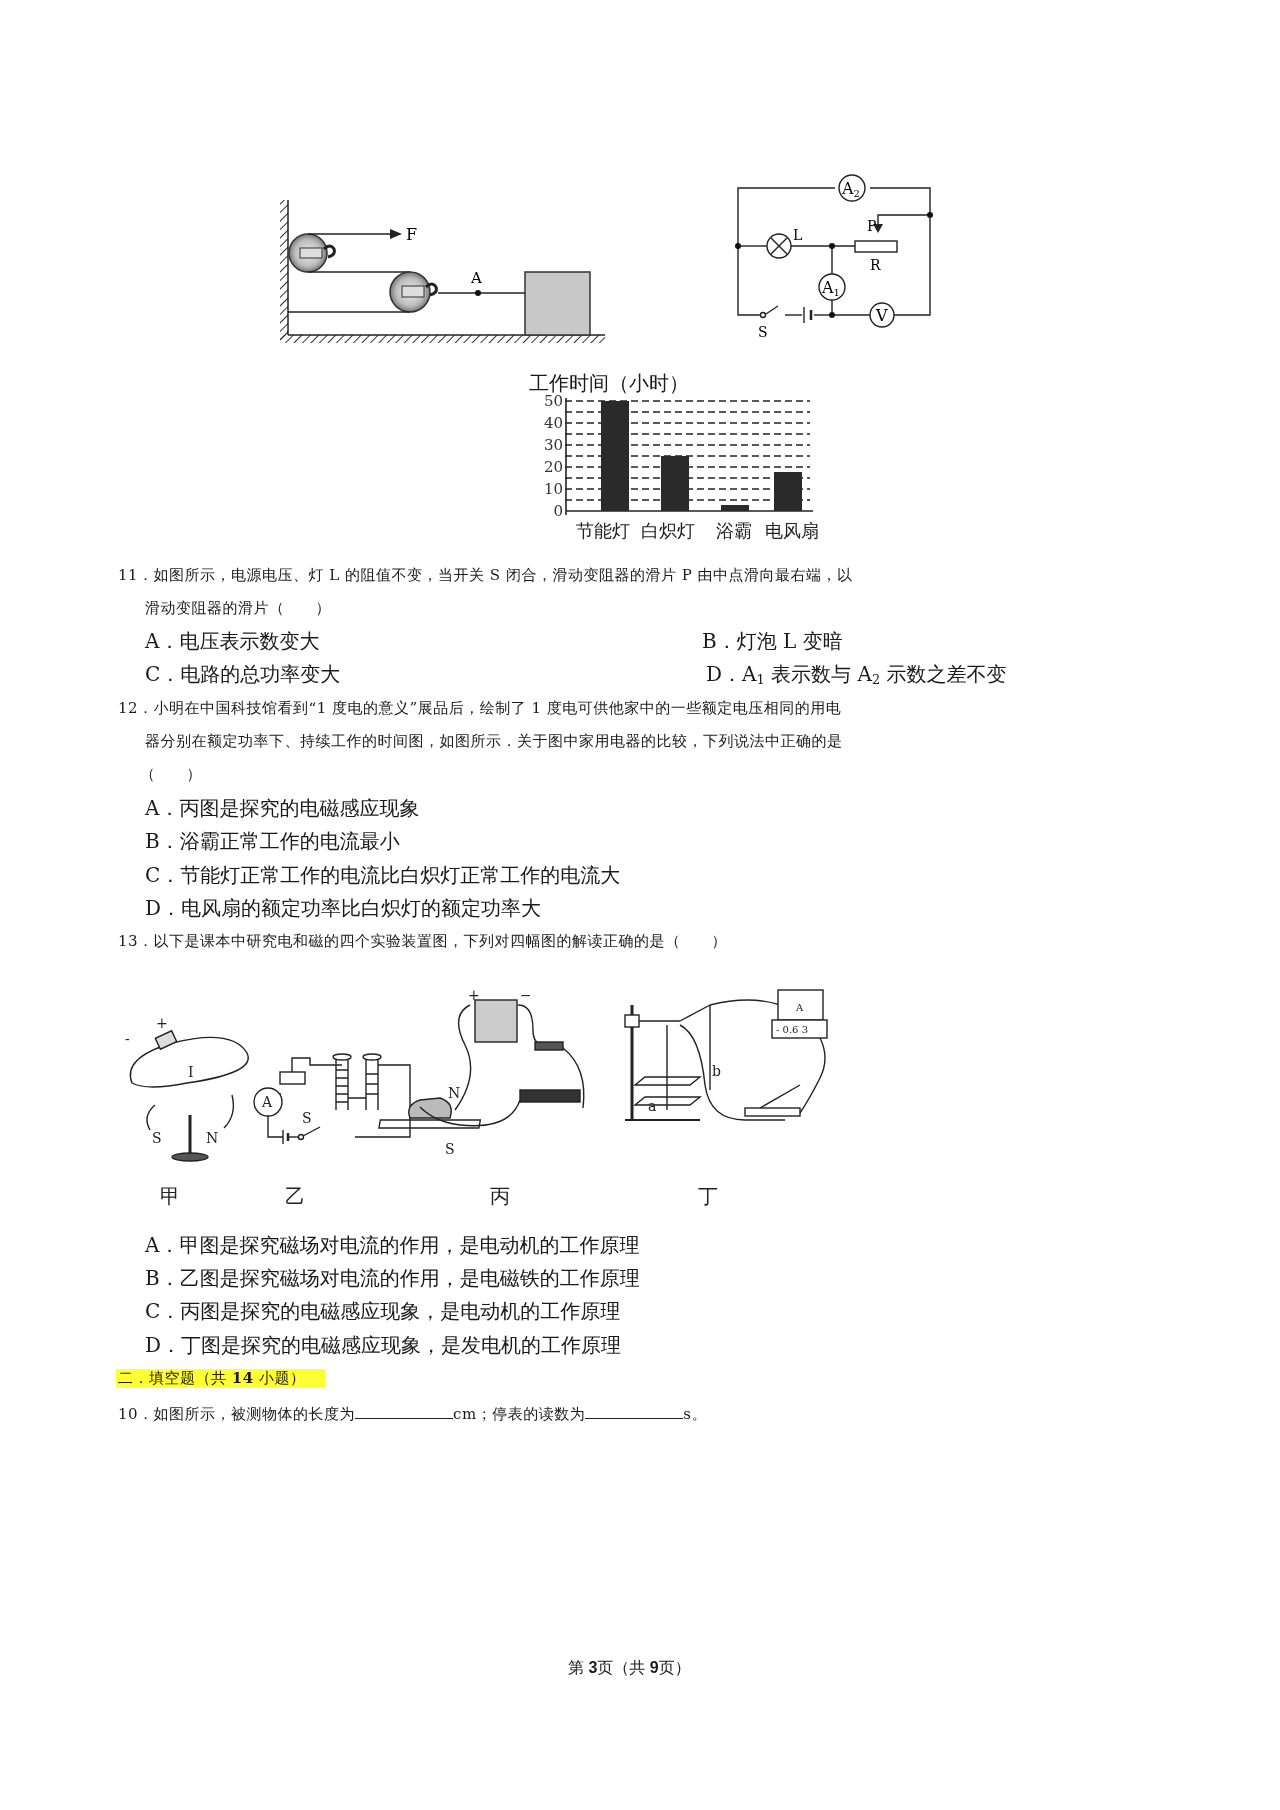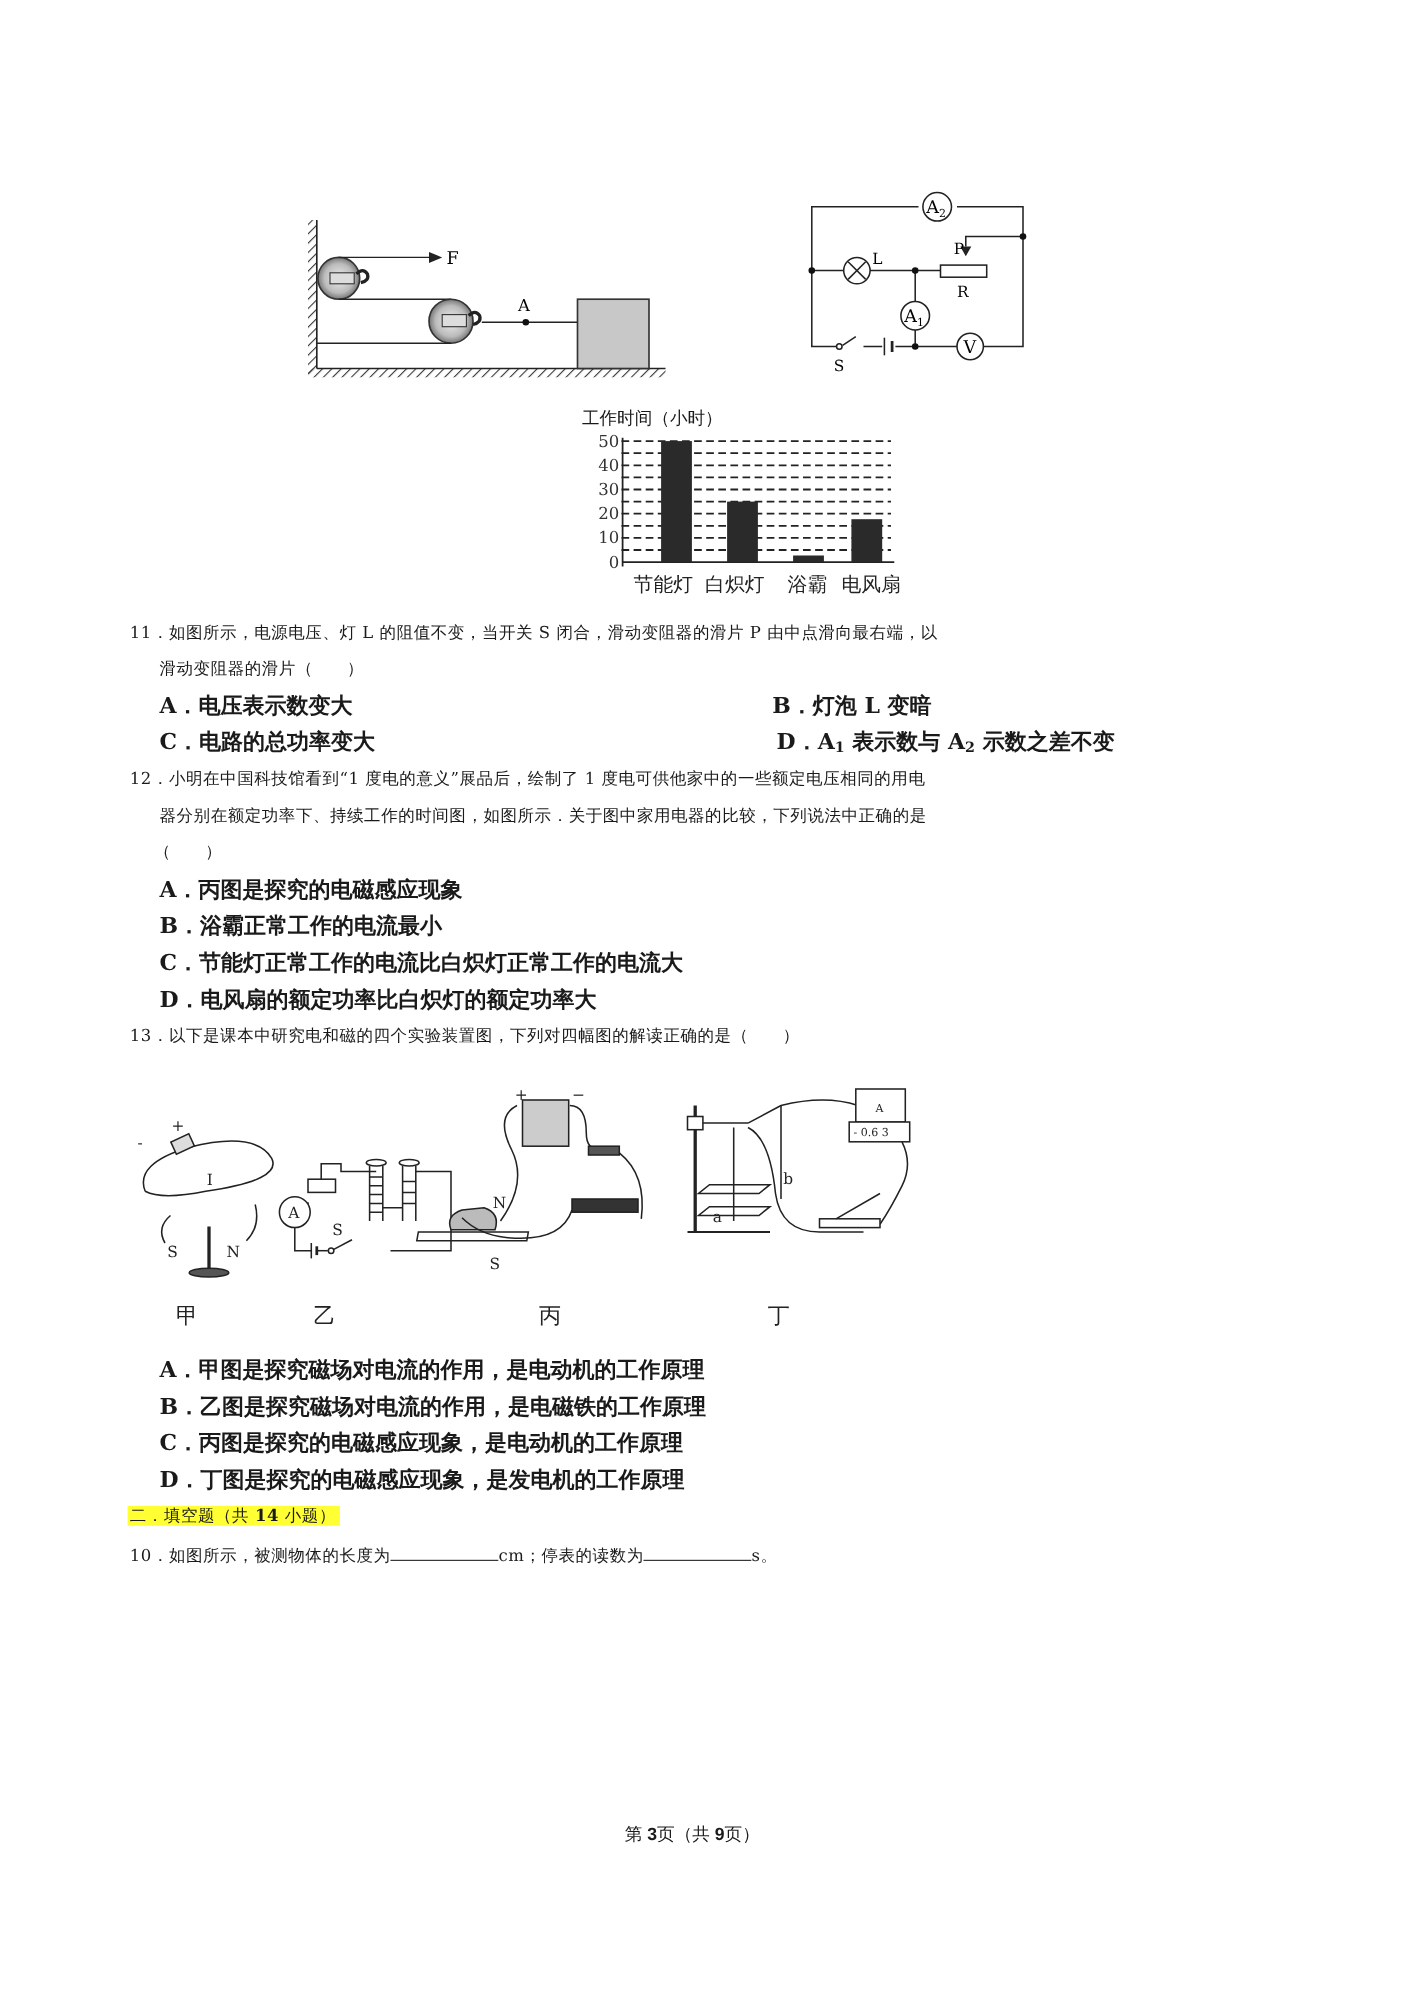--- a/index.html
+++ b/index.html
@@ -3,23 +3,23 @@
 <meta charset="utf-8">
 <style>
   html, body { margin: 0; padding: 0; }
   body {
     width: 1280px; height: 1810px; background: #ffffff; position: relative;
     font-family: "DejaVu Serif", "Liberation Serif", serif; color: #1a1a1a;
     overflow: hidden;
   }
   .abs { position: absolute; }
   .line { position: absolute; font-size: 15px; line-height: 30px; white-space: nowrap; letter-spacing: 0.5px; }
-  .opt { position: absolute; font-size: 20px; line-height: 30px; white-space: nowrap; font-weight: bold; }
+  .opt { position: absolute; font-size: 20px; line-height: 30px; white-space: nowrap; }
   .blank { display: inline-block; width: 98px; border-bottom: 1.5px solid #222; height: 22px; vertical-align: baseline; }
-  .section-head { background: #ffff33; padding: 0 4px 0 2px; }
+  .section-head { background: #ffff33; padding: 0 20px 0 2px; }
   .footer { position: absolute; font-family: Liberation Sans, sans-serif; font-size: 16px; }
   .footer b { font-weight: bold; }
   svg text { font-family: "DejaVu Serif", serif; }
   .chart-label { font-family: "DejaVu Sans", sans-serif; }
   .sub { font-size: 13px; vertical-align: -3px; }
 </style>
 </head>
 <body>
 
 <svg class="abs" style="left:280px;top:195px" width="330" height="150" viewBox="0 0 330 150">
@@ -92,21 +92,21 @@
   <text x="112" y="24" font-size="16">A<tspan font-size="10" dy="3">2</tspan></text>
   <text x="92" y="123" font-size="16">A<tspan font-size="10" dy="3">1</tspan></text>
   <text x="146" y="151" font-size="16">V</text>
   <text x="63" y="70" font-size="14">L</text>
   <text x="137" y="61" font-size="14">P</text>
   <text x="140" y="100" font-size="14">R</text>
   <text x="28" y="167" font-size="14">S</text>
 </svg>
 
 <div class="abs" style="left:525px;top:370px;width:300px;height:170px">
-  <div class="abs chart-label" style="left:4px;top:0;font-size:16px;">工作时间（小时）</div>
+  <div class="abs chart-label" style="left:4px;top:0;font-size:20px;">工作时间（小时）</div>
   <svg class="abs" style="left:0;top:20px" width="300" height="150" viewBox="0 0 300 150">
     <g stroke="#222" stroke-width="1.6" stroke-dasharray="7,4">
       <line x1="40" y1="11" x2="285" y2="11"></line>
         <line x1="40" y1="22" x2="285" y2="22"></line>
       <line x1="40" y1="33" x2="285" y2="33"></line>
         <line x1="40" y1="44" x2="285" y2="44"></line>
       <line x1="40" y1="55" x2="285" y2="55"></line>
         <line x1="40" y1="66" x2="285" y2="66"></line>
       <line x1="40" y1="77" x2="285" y2="77"></line>
         <line x1="40" y1="88" x2="285" y2="88"></line>

